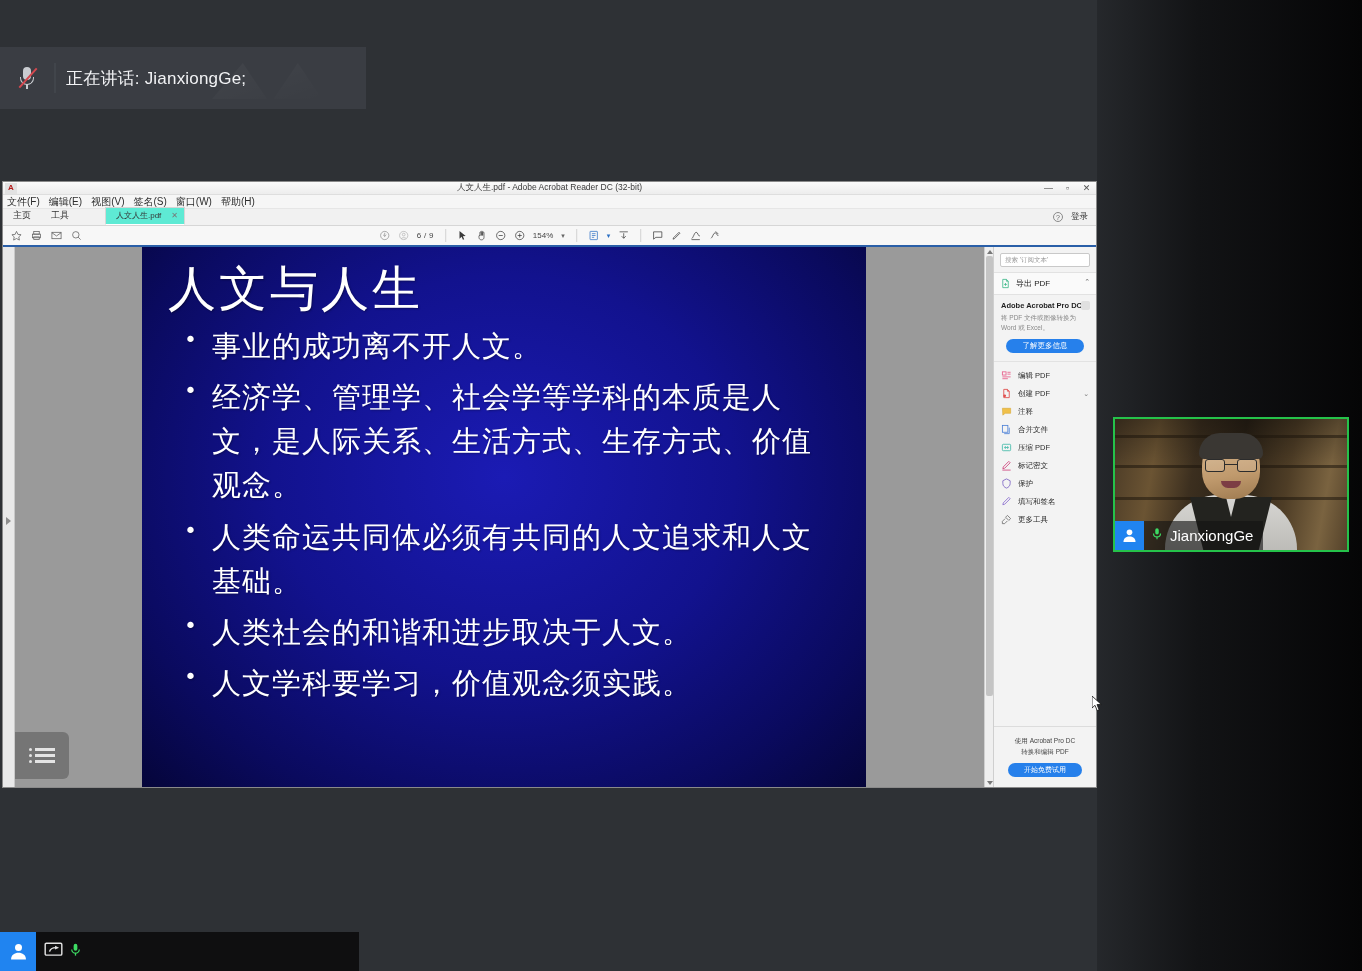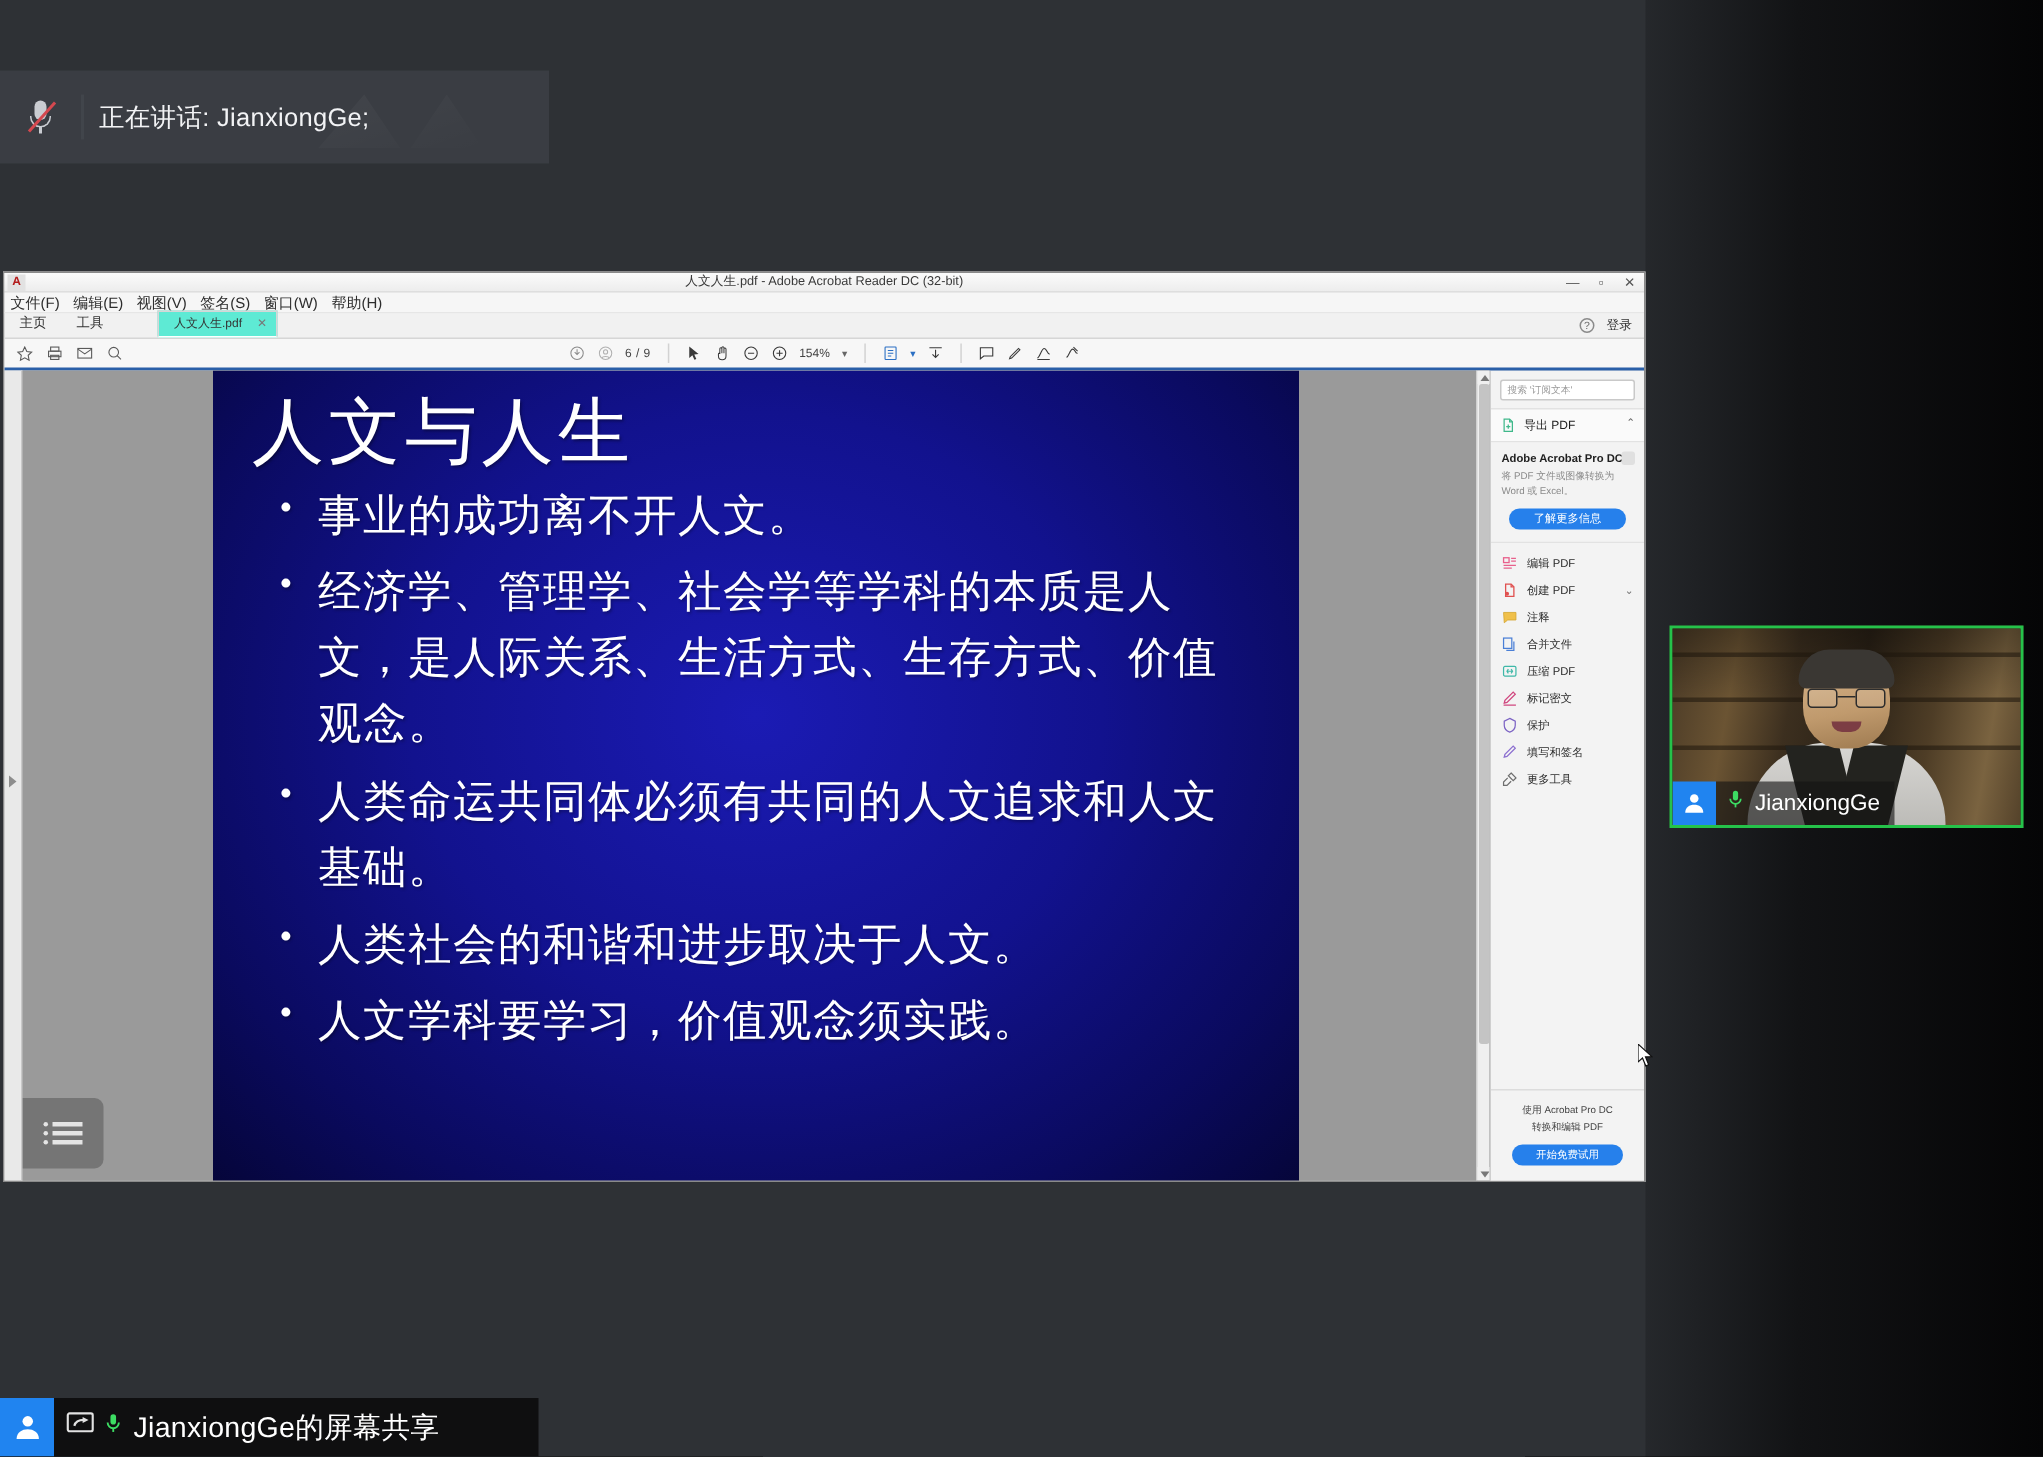--- a/index.html
+++ b/index.html
@@ -183,21 +183,21 @@
     color: #fff; padding: 14px 26px 0 26px; position: relative;
     font-family: "DejaVu Sans", "Liberation Sans", sans-serif;
   }
   .slide-title {
     font-size: 48px; font-weight: 400; line-height: 1.15;
     letter-spacing: 3px; margin-bottom: 8px; text-shadow: 1px 1px 2px rgba(0,0,0,.35);
   }
   .slide-list { list-style: none; padding: 0 26px 0 44px; }
   .slide-list li {
     position: relative; font-size: 29px; line-height: 1.52;
-    margin-bottom: 7px; letter-spacing: 1px; text-shadow: 1px 1px 2px rgba(0,0,0,.3); font-family: Liberation Mono, monospace;
+    margin-bottom: 7px; letter-spacing: 1px; text-shadow: 1px 1px 2px rgba(0,0,0,.3);
   }
   .slide-list li::before {
     content: "•"; position: absolute; left: -28px; top: -1px; font-size: 22px;
   }
 
   
   .tools-panel {
     width: 103px; background: #f3f3f3; border-left: 1px solid #cfcfcf;
     display: flex; flex-direction: column; font-size: 7.5px; color: #333;
   }
@@ -722,16 +722,15 @@
           </svg>
       </span>
       <span>
         <svg width="15" height="18" viewBox="0 0 24 24">
             <rect x="9" y="2" width="6" height="11" rx="3" class="mic-green"></rect>
             <path d="M6 11a6 6 0 0012 0" fill="none" stroke="#3ddc63" stroke-width="2"></path>
             <rect x="11" y="17" width="2" height="4" class="mic-green"></rect>
           </svg>
       </span>
     </div>
-    <div class="tbi-text">JianxiongGe的屏幕共享</div>
   </div>
 
 </div>
 
 </body></html>

